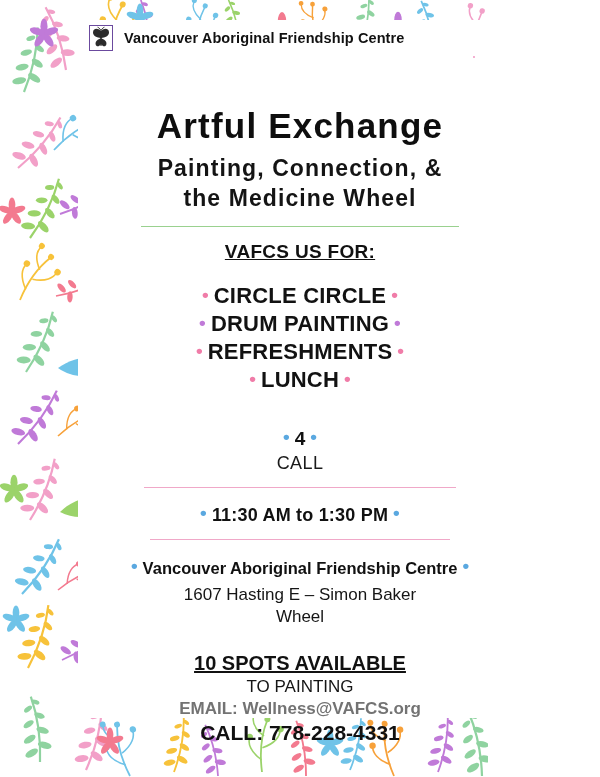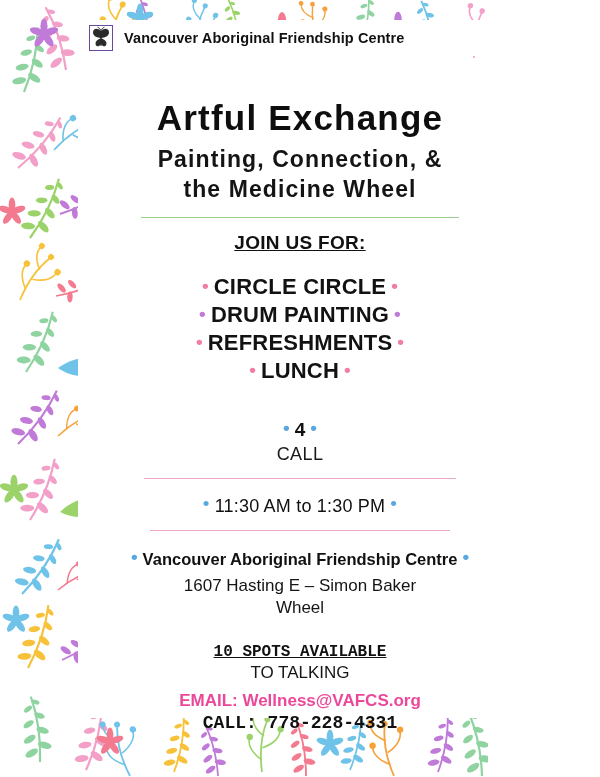--- a/index.html
+++ b/index.html
@@ -84,21 +84,21 @@
     box-sizing: border-box;
     padding: 42px 18px 10px 18px;
   }
 
   .title {
     font-size: 35px;
     font-weight: bold;
     color: #0e0e0e;
     letter-spacing: 1.2px;
     line-height: 1.05;
-    margin: 0;
+    margin: 8px;
   }
   .subtitle {
     font-size: 23px;
     font-weight: bold;
     color: #141414;
     letter-spacing: 1.1px;
     line-height: 1.32;
     margin: 7px 0 0 0;
   }
 
@@ -152,63 +152,61 @@
     margin: 32px 0 0 0;
   }
   .month {
     font-size: 18px;
     color: #1a1a1a;
     margin: 3px 0 0 0;
     letter-spacing: 0.4px;
   }
   .time {
     font-size: 18px;
-    font-weight: normal;
+    font-weight: bold;
     color: #111111;
     margin: 14px 0 0 0;
     letter-spacing: 0.2px;
   }
   .venue {
     font-size: 16.5px;
     font-weight: bold;
     color: #111111;
     margin: 14px 0 0 0;
     line-height: 1.28;
   }
   .address {
     font-size: 17px;
     color: #151515;
     margin: 5px 0 0 0;
     line-height: 1.28;
   }
   .spots {
-    font-size: 16px;
+    font-size: 20px;
     font-weight: bold;
     color: #111111;
     text-decoration: underline;
     margin: 24px 0 0 0;
-    font-family: Liberation Mono, monospace;
   }
   .reserve {
     font-size: 17px;
     color: #151515;
     margin: 2px 0 0 0;
   }
   .email {
     font-size: 17px;
     font-weight: bold;
-    color: #ec4899;
-    margin: 8px 0 0 0;
+    color: #737373;
+    margin: 2px 0 0 0;
   }
   .phone {
-    font-size: 18px;
+    font-size: 21px;
     font-weight: bold;
     color: #111111;
     margin: 2px 0 0 0;
-    font-family: Liberation Mono, monospace;
   }
 </style>
 </head>
 <body>
 
 <div class="poster">
 
   <div class="floral-layer">
     <svg width="600" height="777" viewBox="0 0 600 777" xmlns="http://www.w3.org/2000/svg">
       <defs>
@@ -488,21 +486,21 @@
   <div class="content">
 
     <h1 class="title">Artful Exchange</h1>
     <div class="subtitle">
       <div>Painting, Connection, &amp;</div>
       <div>the Medicine Wheel</div>
     </div>
 
     <hr class="rule">
 
-    <div class="join">JOIN US FOR:</div>
+    <div class="join">VAFCS US FOR:</div>
 
     <ul class="list">
       <li>
         <span class="dot">•</span><span>CIRCLE CIRCLE</span><span class="dot">•</span>
       </li>
       <li>
         <span class="dot purple">•</span><span>DRUM PAINTING</span><span class="dot purple">•</span>
       </li>
       <li>
         <span class="dot">•</span><span>REFRESHMENTS</span><span class="dot">•</span>
@@ -527,18 +525,18 @@
 
     <div class="venue">
       <span class="dot blue">•</span><span>Vancouver Aboriginal Friendship Centre</span><span class="dot blue">•</span>
     </div>
     <div class="address">
       <div>1607 Hasting E – Simon Baker</div>
       <div>Wheel</div>
     </div>
 
     <div class="spots">10 SPOTS AVAILABLE</div>
-    <div class="reserve">TO TALKING</div>
+    <div class="reserve">TO PAINTING</div>
     <div class="email">EMAIL: Wellness@VAFCS.org</div>
     <div class="phone">CALL: 778-228-4331</div>
 
   </div>
 </div>
 
 </body></html>

